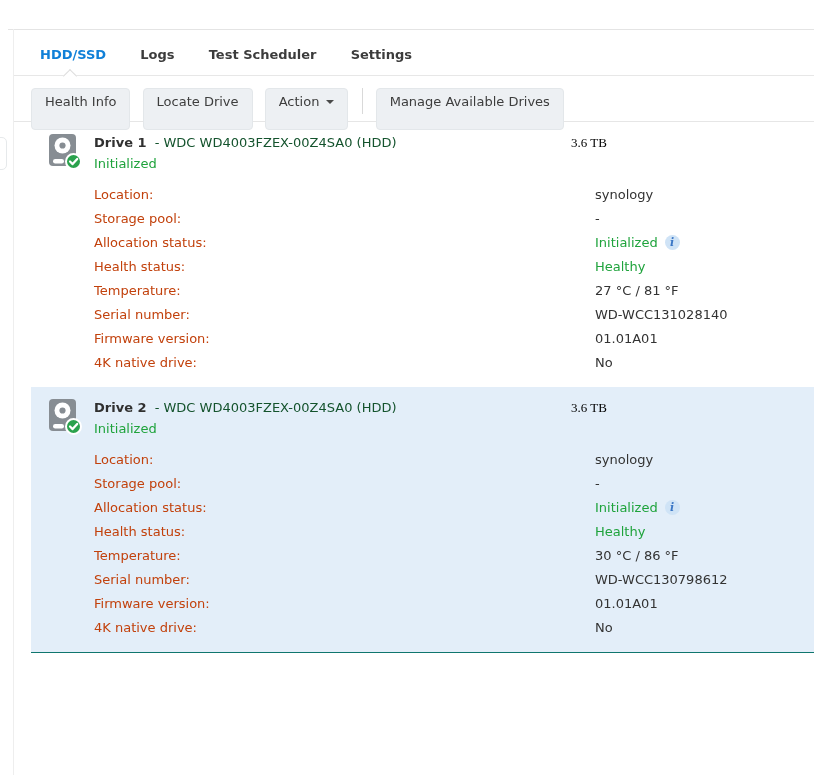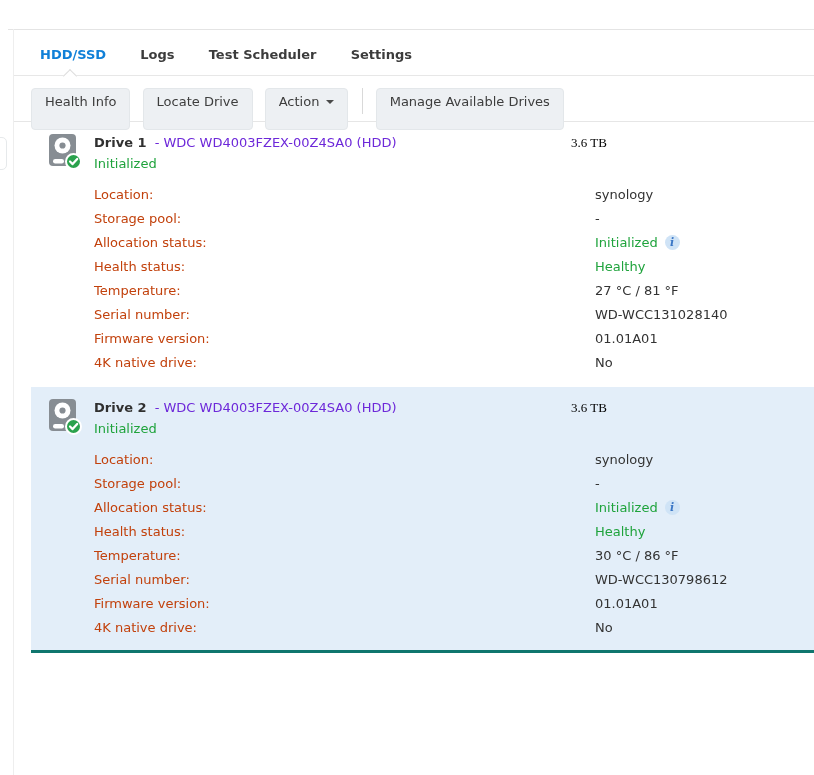--- a/index.html
+++ b/index.html
@@ -35,25 +35,25 @@
   .caret { display:inline-block; width:0; height:0; border-left:4px solid transparent;
            border-right:4px solid transparent; border-top:4px solid #4a4a4a;
            margin-left:7px; vertical-align:middle; position:relative; top:-1px; }
   .toolbar-divider { display:inline-block; width:1px; height:26px; background:#d9d9d9;
                      vertical-align:top; margin:0 9px 0 1px; }
 
   
   .list { margin-left:17px; }
   .drive-section { position:relative; box-sizing:border-box; height:265px;
                    padding-top:12px; cursor:pointer; }
-  .drive-section.selected { background:#e3eef9; border-bottom:3px solid #0f766e; height:266px; }
+  .drive-section.selected { background:#e3eef9; border-bottom:1px solid #0f766e; height:266px; }
   .drive-icon { position:absolute; left:17px; top:11px; width:34px; height:37px; }
   .drive-title { margin-left:63px; line-height:18px; }
   .drive-name  { font-weight:bold; color:#303030; }
-  .drive-model { color:#6d28d9; margin-left:4px; }
+  .drive-model { color:#14532d; margin-left:4px; }
   .drive-size  { position:absolute; left:540px; top:12px; line-height:18px; color:#000000;font-family:Liberation Serif, serif; }
   .drive-status{ margin-left:63px; margin-top:3px; line-height:18px; color:#1fa33c; }
   .drive-details { margin-top:10px; }
   .detail-row   { position:relative; height:24px; line-height:24px; }
   .detail-label { margin-left:63px; color:#c2410c; }
   .detail-value { position:absolute; left:564px; top:0; color:#333333; white-space:nowrap; }
   .detail-value.green { color:#1fa33c; }
   .info-badge { display:inline-block; width:15px; height:15px; border-radius:50%;
                 background:#cfe3f6; color:#3b77c6; font-family:"DejaVu Serif",serif;
                 font-style:italic; font-weight:bold; font-size:11px; line-height:15px;

